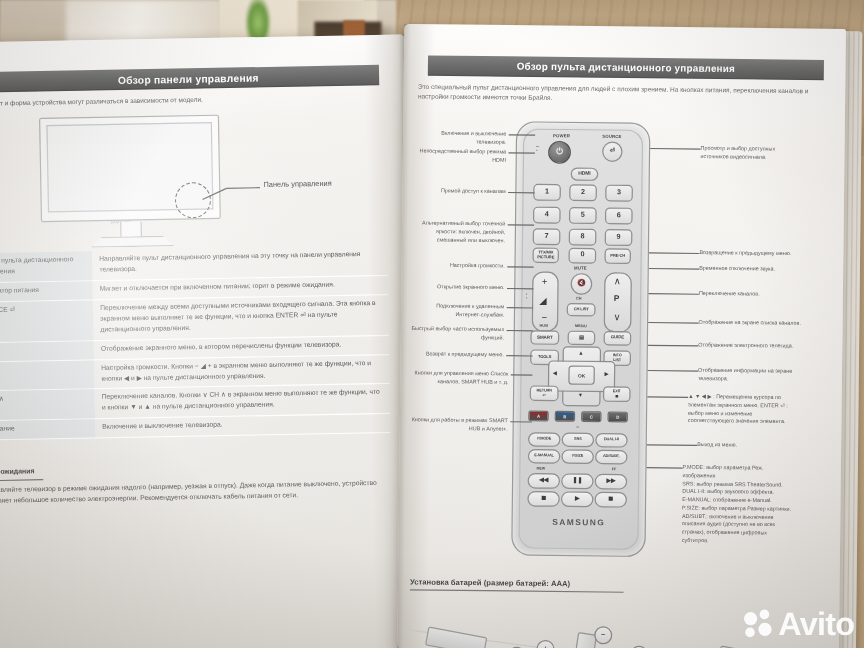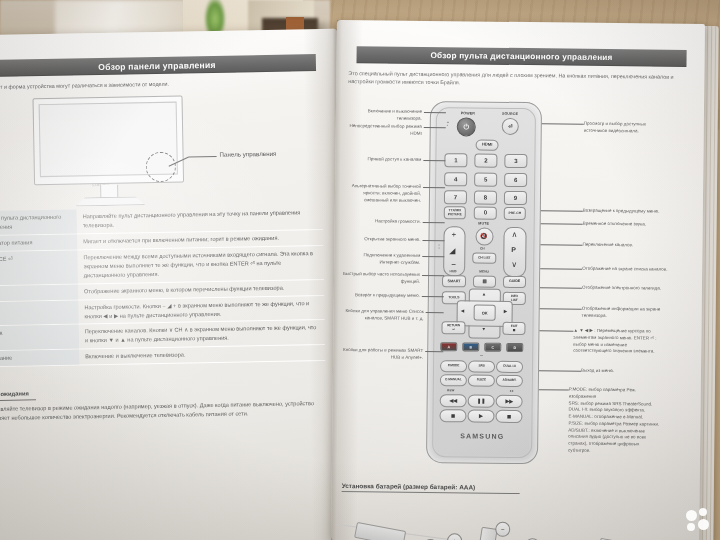--- a/index.html
+++ b/index.html
@@ -541,14 +541,15 @@
   <div class="glare"></div>
   <div class="vignette"></div>
 
   <div class="avito">
     <div class="avito-dots">
       <i class="d1"></i>
         <i class="d2"></i>
         <i class="d3"></i>
         <i class="d4"></i>
     </div>
+    <div class="avito-word">Avito</div>
   </div>
 </div>
 
 </body></html>

